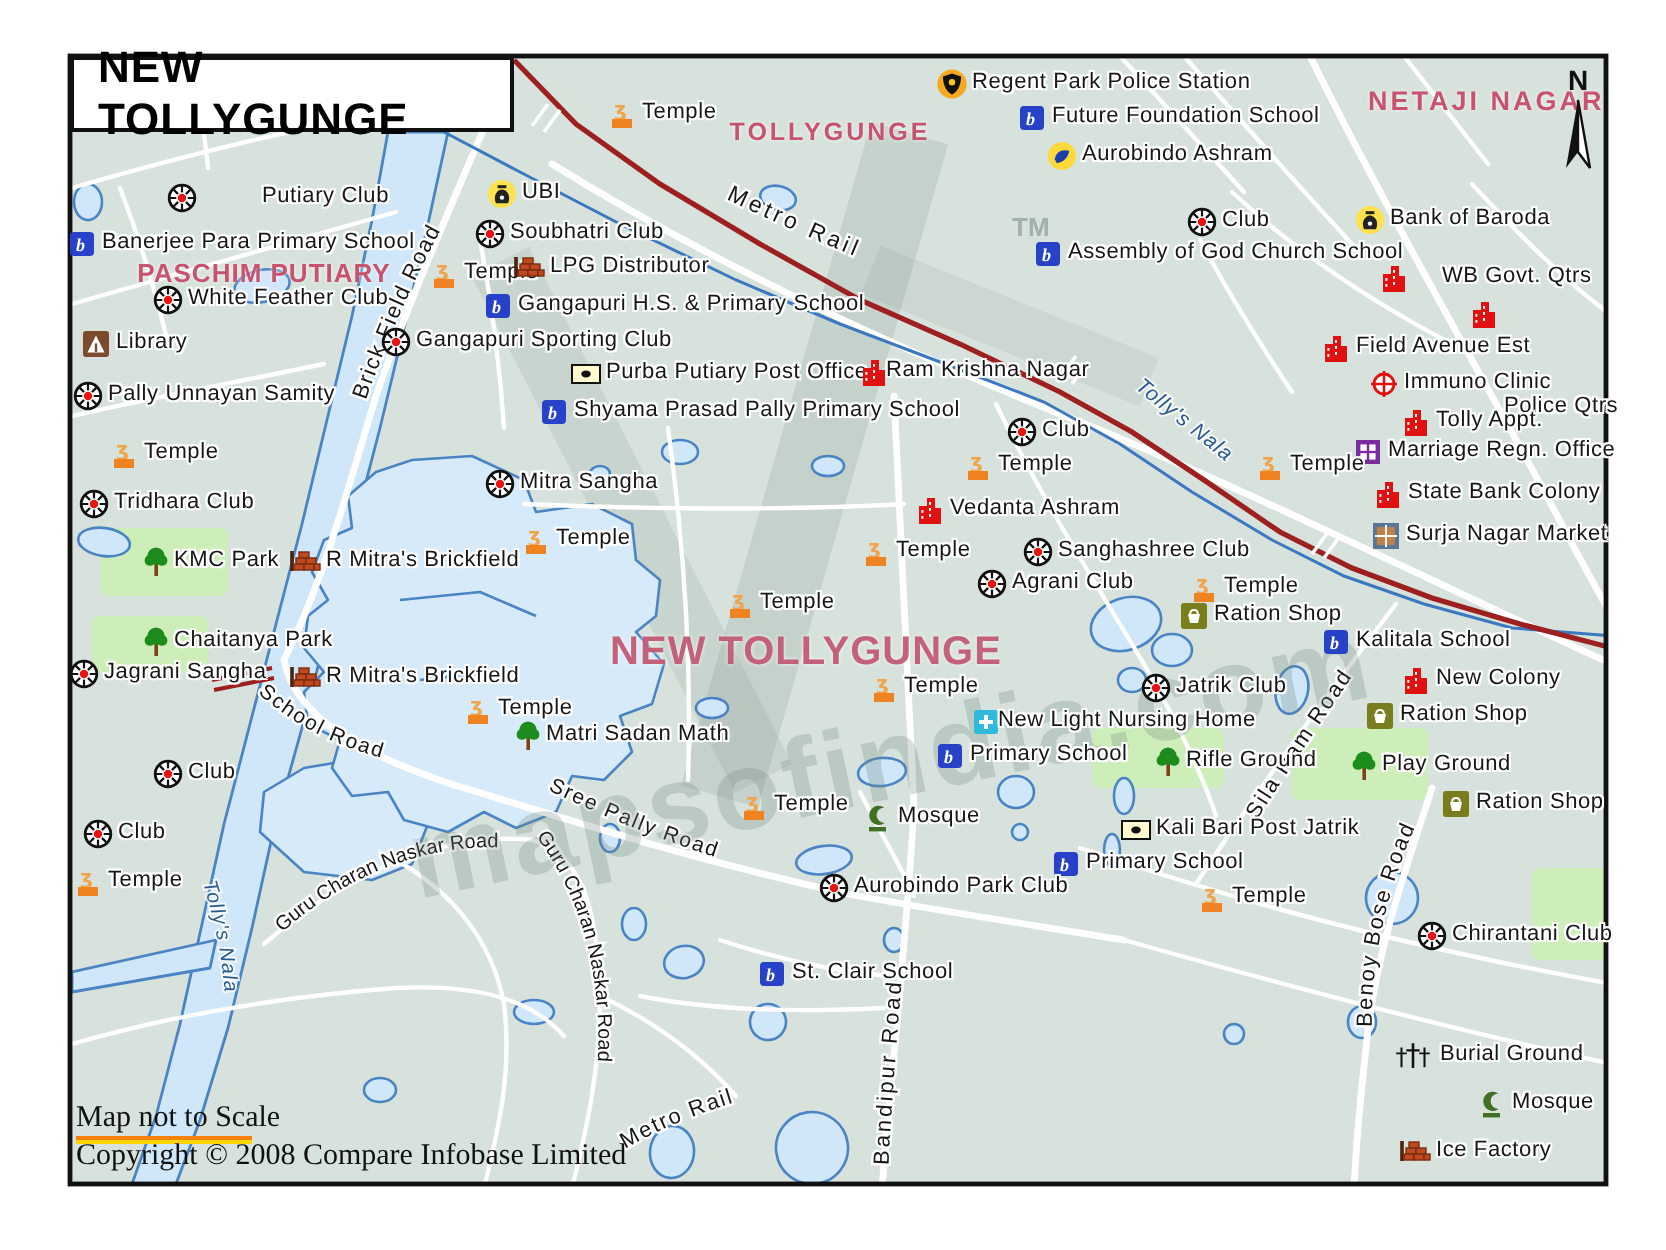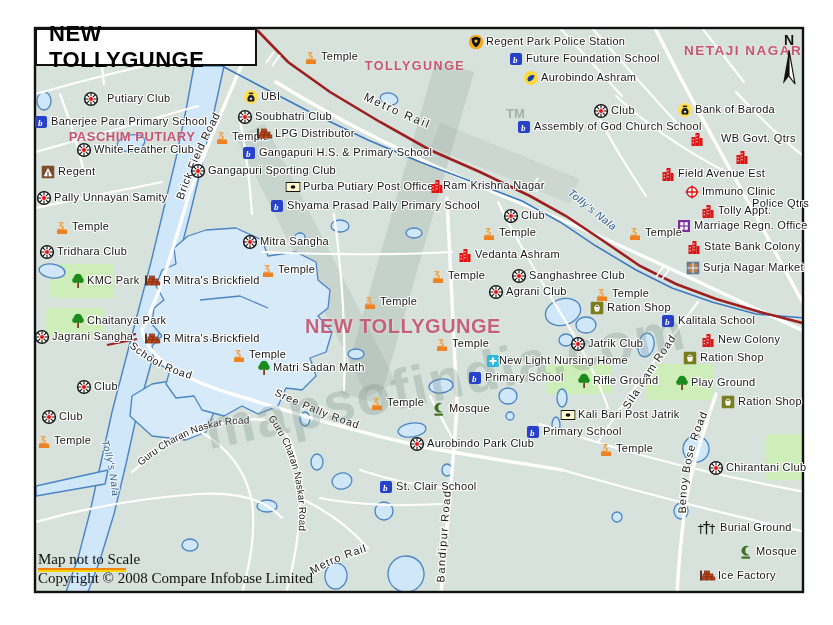--- a/index.html
+++ b/index.html
@@ -207,21 +207,21 @@
       </div>
     <div id="poi-layer">
         <div class="poi" style="left: 91px; top: 99px;">
           <span class="icon"><svg width="15" height="15">
               <circle cx="7.5" cy="7.5" r="6.4" fill="#fff" stroke="#111" stroke-width="1.4"></circle>
               <g stroke="#111" stroke-width="1.1">
                 <path d="M7.5,1.4 V13.6 M1.4,7.5 H13.6 M3.3,3.3 L11.7,11.7 M3.3,11.7 L11.7,3.3"></path>
               </g>
               <circle cx="7.5" cy="7.5" r="2.5" fill="#e81313" stroke="#fff" stroke-width="0.8"></circle>
             </svg></span>
-          <span class="plabel" style="left: 16px;">Putiary Club</span>
+          <span class="plabel" style="left: 0; padding-left: 40px;">Putiary Club</span>
         </div>
         <div class="poi" style="left: 251px; top: 97px;">
           <span class="icon"><svg width="14" height="14">
               <circle cx="7" cy="7" r="7" fill="#ffe14d"></circle>
               <rect x="4.8" y="2.6" width="4.4" height="1.5" fill="#222"></rect>
               <path d="M4,11.6 C2.2,7.6 5,4.8 7,4.8 C9,4.8 11.8,7.6 10,11.6 Z" fill="#222"></path>
               <circle cx="7" cy="8.8" r="1.1" fill="#fff"></circle>
             </svg></span>
           <span class="plabel" style="left: 10px;">UBI</span>
         </div>
@@ -349,21 +349,21 @@
               </g>
             </svg></span>
           <span class="plabel" style="left: 10px; padding-left: 14px;">WB Govt. Qtrs</span>
         </div>
         <div class="poi" style="left: 48px; top: 172px;">
           <span class="icon"><svg width="13" height="13">
               <rect width="13" height="13" rx="1.5" fill="#7c4a2d"></rect>
               <path d="M6.5,2.2 L10.8,10.8 H2.2 Z" fill="#fff"></path>
               <rect x="5.9" y="6.2" width="1.2" height="4.4" fill="#7c4a2d"></rect>
             </svg></span>
-          <span class="plabel" style="left: 10px;">Regent</span>
+          <span class="plabel" style="left: 10px;">Library</span>
         </div>
         <div class="poi" style="left: 198px; top: 171px;">
           <span class="icon"><svg width="15" height="15">
               <circle cx="7.5" cy="7.5" r="6.4" fill="#fff" stroke="#111" stroke-width="1.4"></circle>
               <g stroke="#111" stroke-width="1.1">
                 <path d="M7.5,1.4 V13.6 M1.4,7.5 H13.6 M3.3,3.3 L11.7,11.7 M3.3,11.7 L11.7,3.3"></path>
               </g>
               <circle cx="7.5" cy="7.5" r="2.5" fill="#e81313" stroke="#fff" stroke-width="0.8"></circle>
             </svg></span>
           <span class="plabel" style="left: 10px;">Gangapuri Sporting Club</span>

